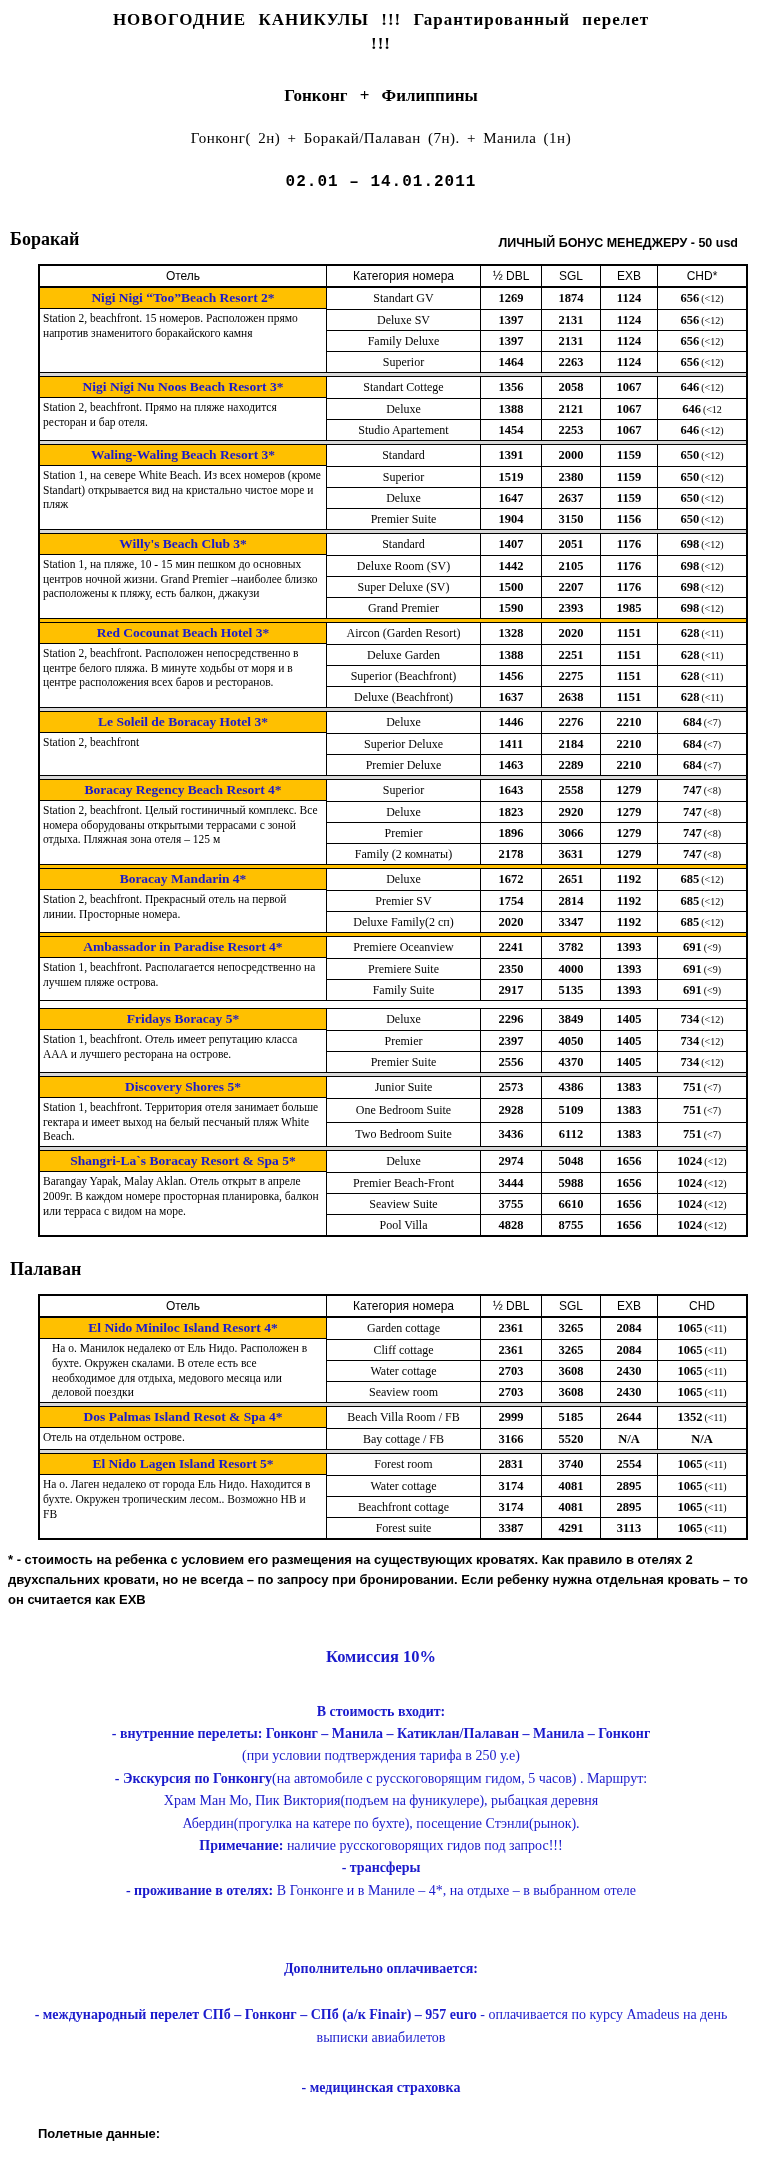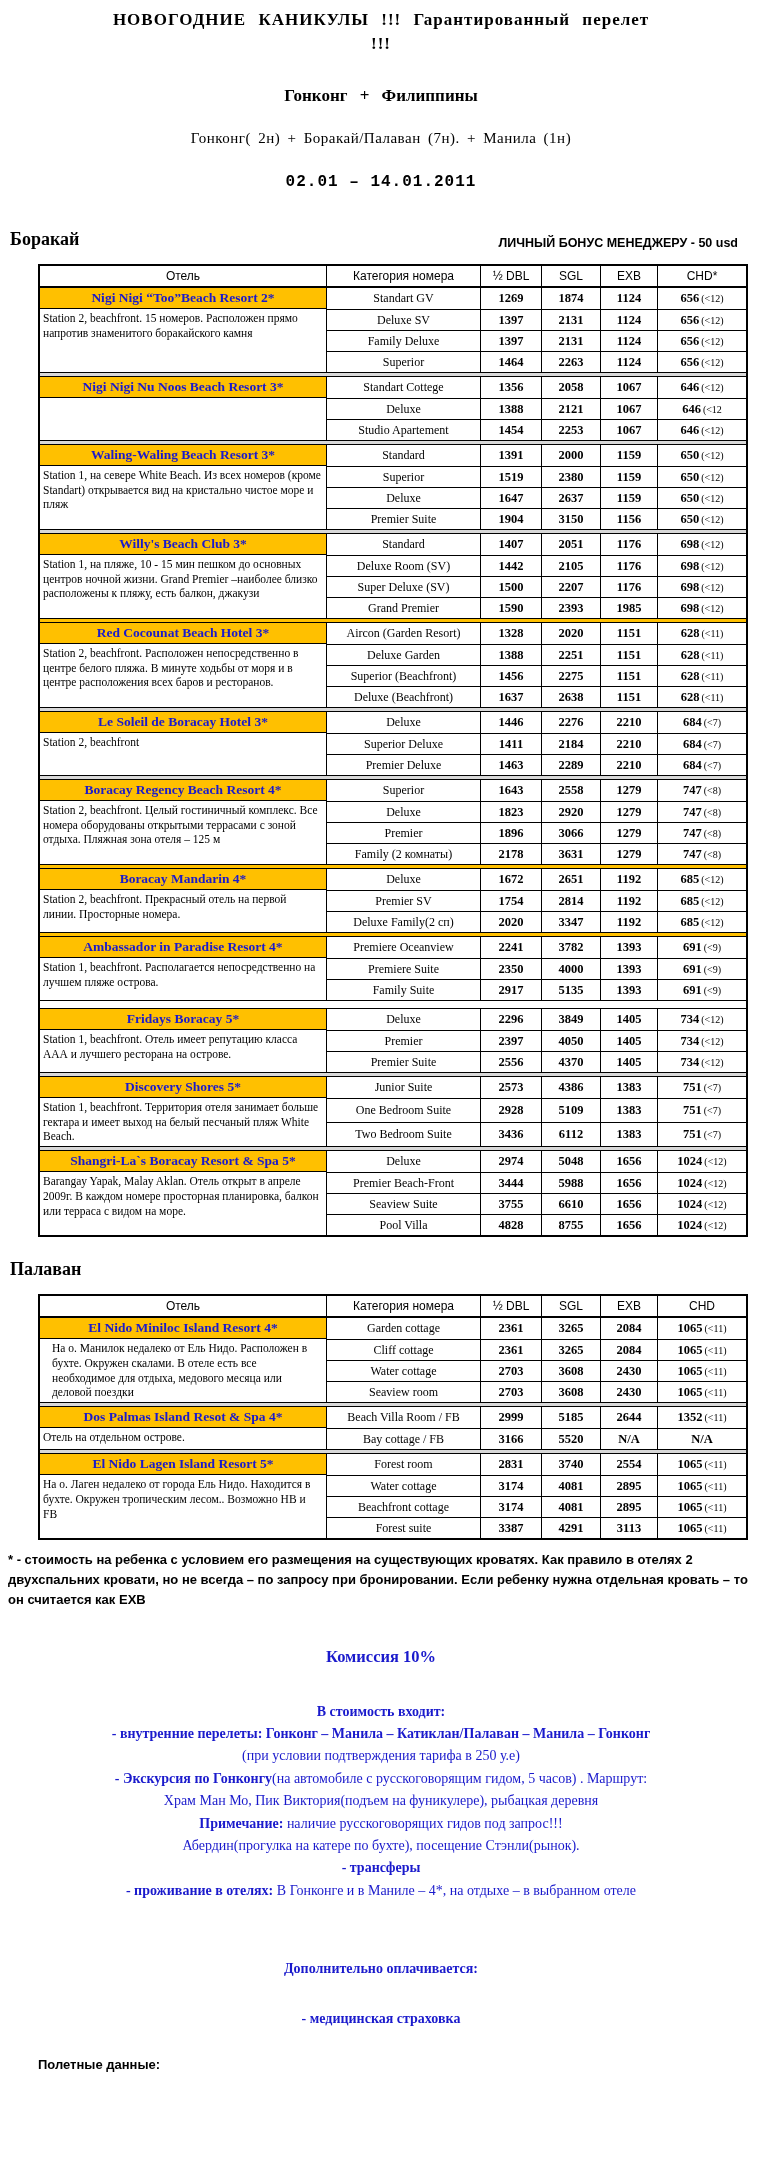--- a/index.html
+++ b/index.html
@@ -108,20 +108,21 @@
         <div class="cell price gc4 rt" style="grid-row: 4;">2263</div>
         <div class="cell price gc5 rt" style="grid-row: 4;">1124</div>
         <div class="cell price gc6 rt" style="grid-row: 4;">
           <span class="chd-num">656</span>
           <span class="chd-note">(&lt;12)</span>
         </div>
       </div>
       <div class="sep sep-grey"></div>
       <div class="group">
         <div class="hname" style="grid-row: 1;">Nigi Nigi Nu Noos Beach Resort 3*</div>
+        <div class="hdesc" style="grid-row: 2 / span 2;">Station 2, beachfront. Прямо на пляже находится ресторан и бар отеля.</div>
         <div class="cell cat gc2" style="grid-row: 1;">Standart Cottege</div>
         <div class="cell price gc3" style="grid-row: 1;">1356</div>
         <div class="cell price gc4" style="grid-row: 1;">2058</div>
         <div class="cell price gc5" style="grid-row: 1;">1067</div>
         <div class="cell price gc6" style="grid-row: 1;">
           <span class="chd-num">646</span>
           <span class="chd-note">(&lt;12)</span>
         </div>
         <div class="cell cat gc2 rt" style="grid-row: 2;">Deluxe</div>
         <div class="cell price gc3 rt" style="grid-row: 2;">1388</div>
@@ -579,25 +580,26 @@
 
   <p class="footnote">* - стоимость на ребенка с условием его размещения на существующих кроватях.  Как правило в отелях 2 двухспальних кровати, но не всегда – по запросу при бронировании.  Если ребенку нужна отдельная кровать – то он считается как EXB</p>
   <div class="commission">Комиссия 10%</div>
 
   <div class="bluelines included">
       <div class="line title-line">В стоимость входит:</div>
       <div class="line"><b>- внутренние перелеты: Гонконг – Манила – Катиклан/Палаван – Манила – Гонконг</b></div>
       <div class="line"><span>(при условии подтверждения тарифа в 250 у.е)</span></div>
       <div class="line"><b>- Экскурсия по Гонконгу</b><span>(на автомобиле с русскоговорящим гидом, 5 часов) . Маршрут:</span></div>
       <div class="line"><span>Храм Ман Мо, Пик Виктория(подъем на фуникулере), рыбацкая деревня</span></div>
+      <div class="line"><span>Абердин(прогулка на катере по бухте),  посещение Стэнли(рынок).</span></div>
       <div class="line"><b>Примечание:</b><span> наличие русскоговорящих гидов под запрос!!!</span></div>
-      <div class="line"><span>Абердин(прогулка на катере по бухте),  посещение Стэнли(рынок).</span></div>
       <div class="line"><b>- трансферы</b></div>
       <div class="line"><b>- проживание в отелях:</b><span> В Гонконге и в Маниле – 4*, на отдыхе – в выбранном отеле</span></div>
     </div>
   <div class="bluelines extra">
       <div class="line title-line">Дополнительно оплачивается:</div>
+      <div class="line"><b>- международный перелет СПб – Гонконг – СПб (а/к Finair) – 957 euro</b><span>  -  оплачивается по курсу Amadeus на день выписки авиабилетов</span></div>
       <div class="line"><b>- медицинская страховка</b></div>
     </div>
 
   <div class="flights-heading">Полетные данные:</div>
 
 </div>
 
 </body></html>

